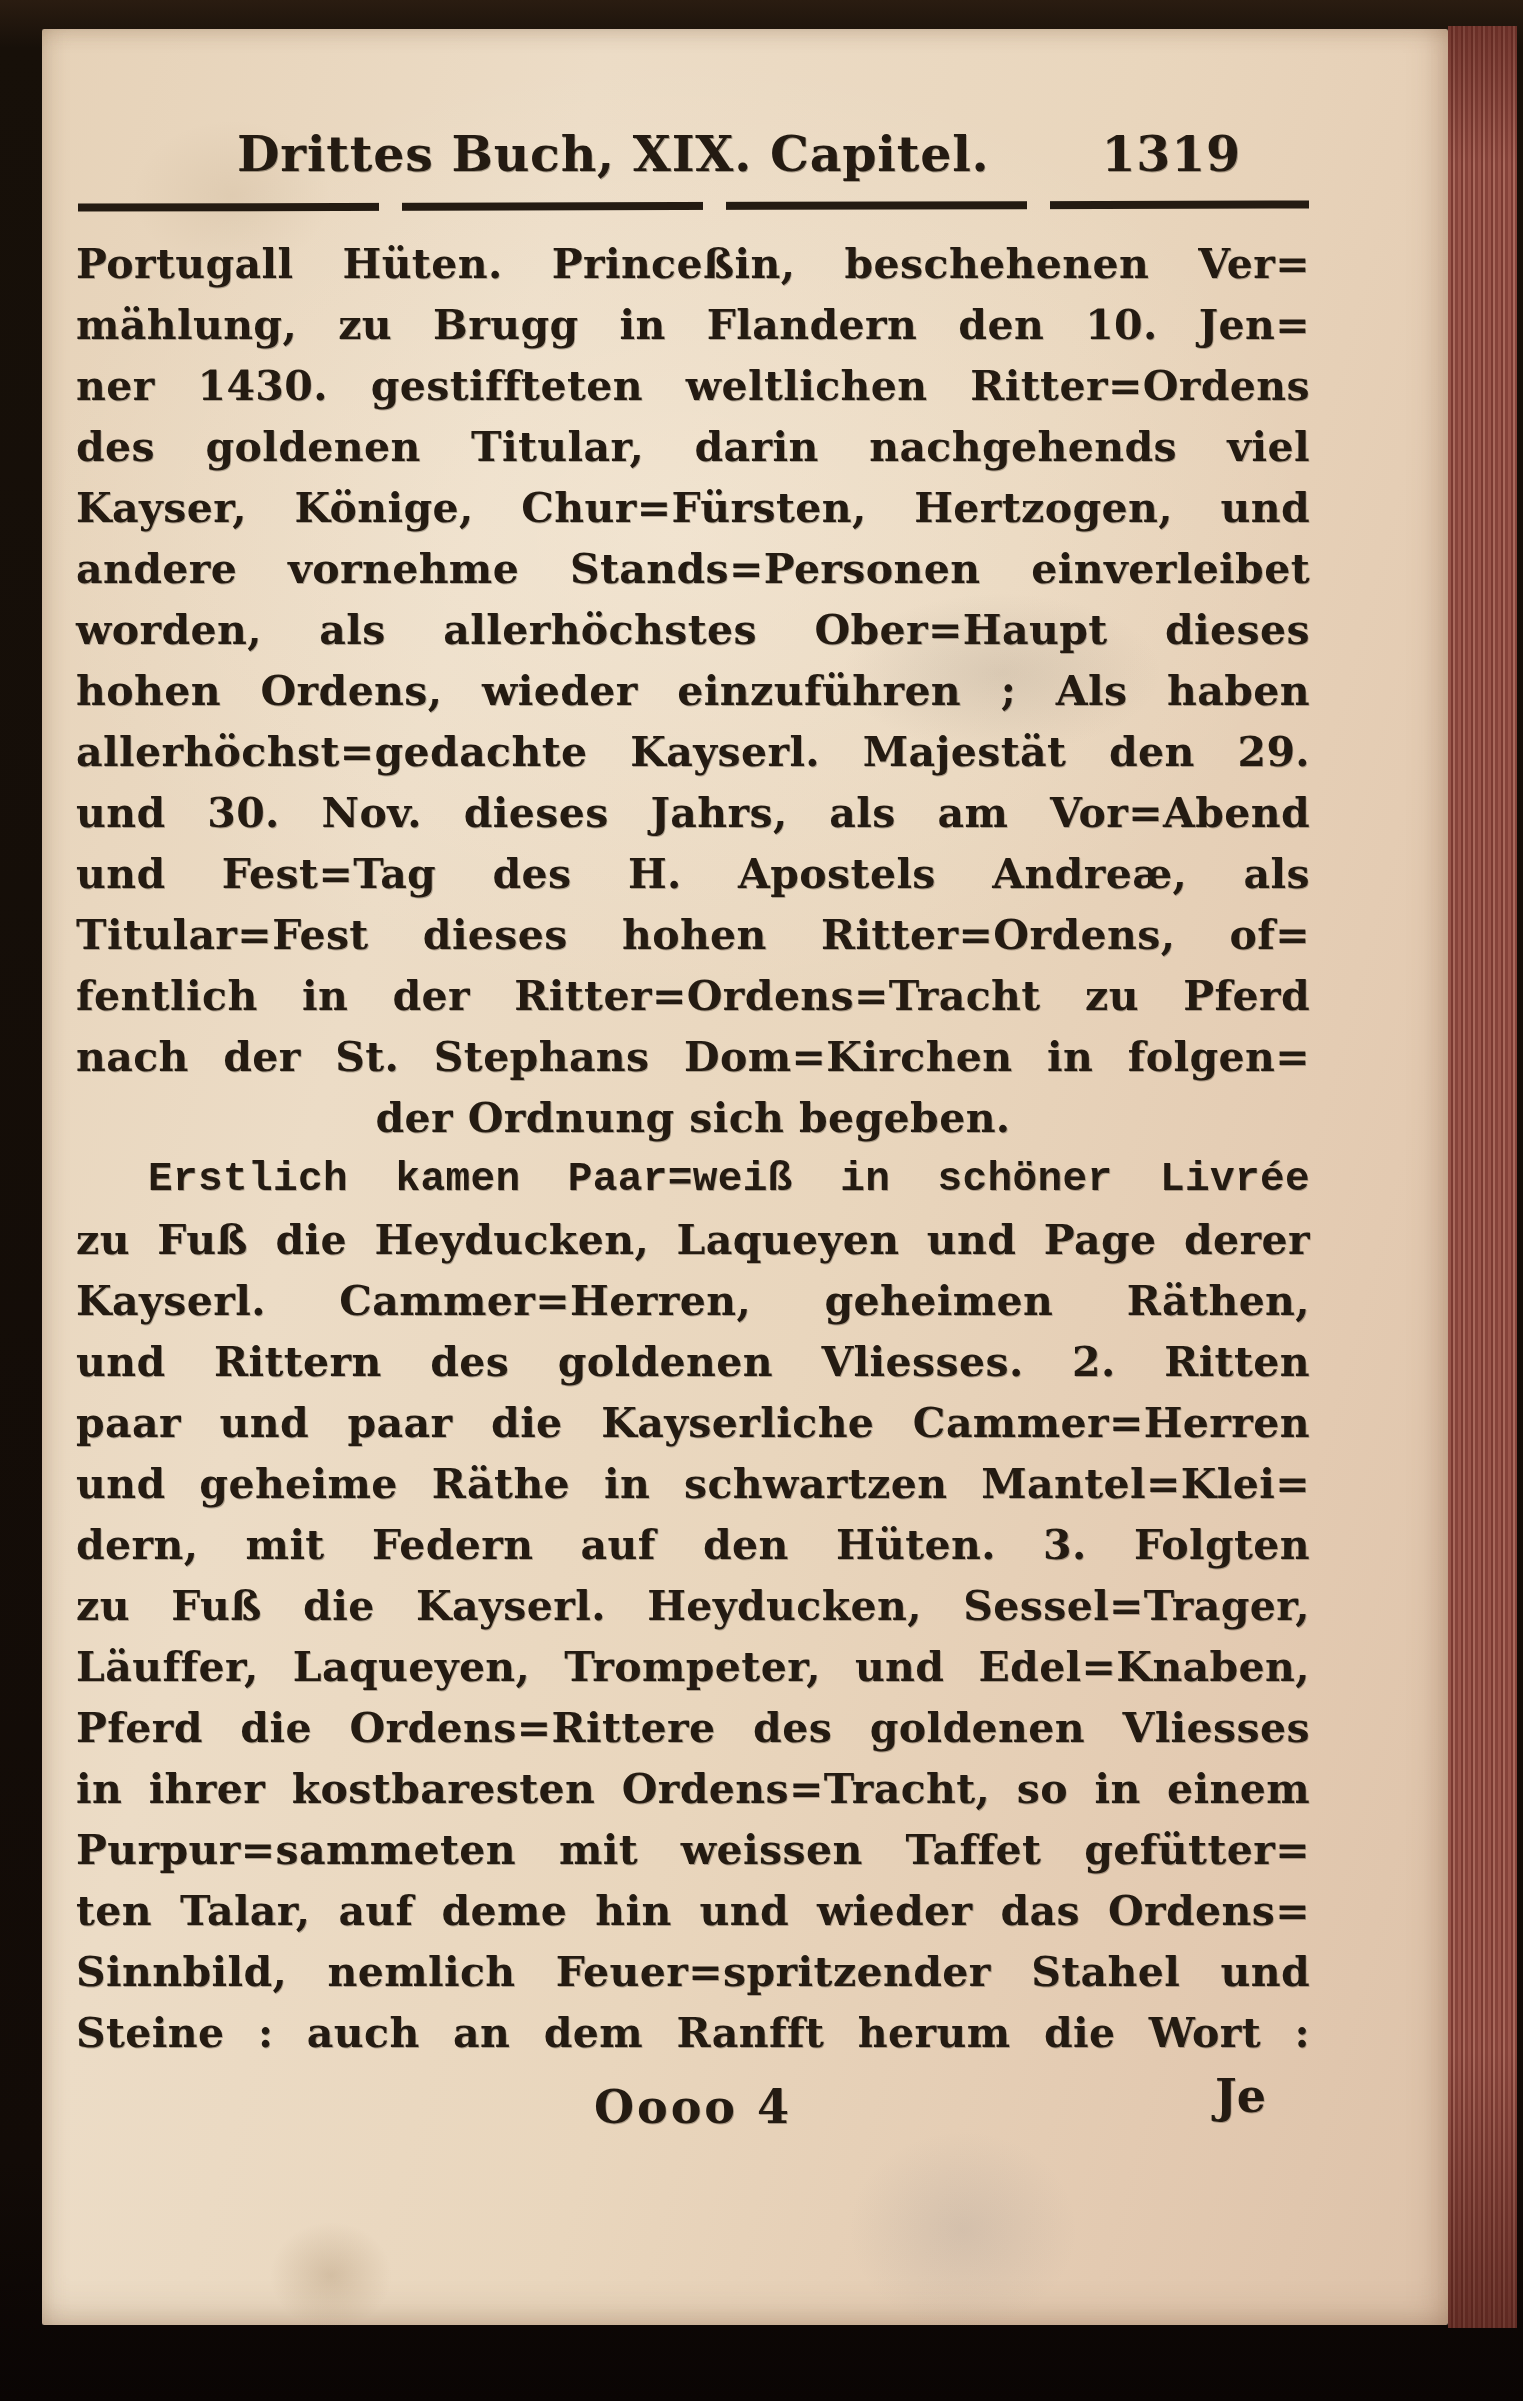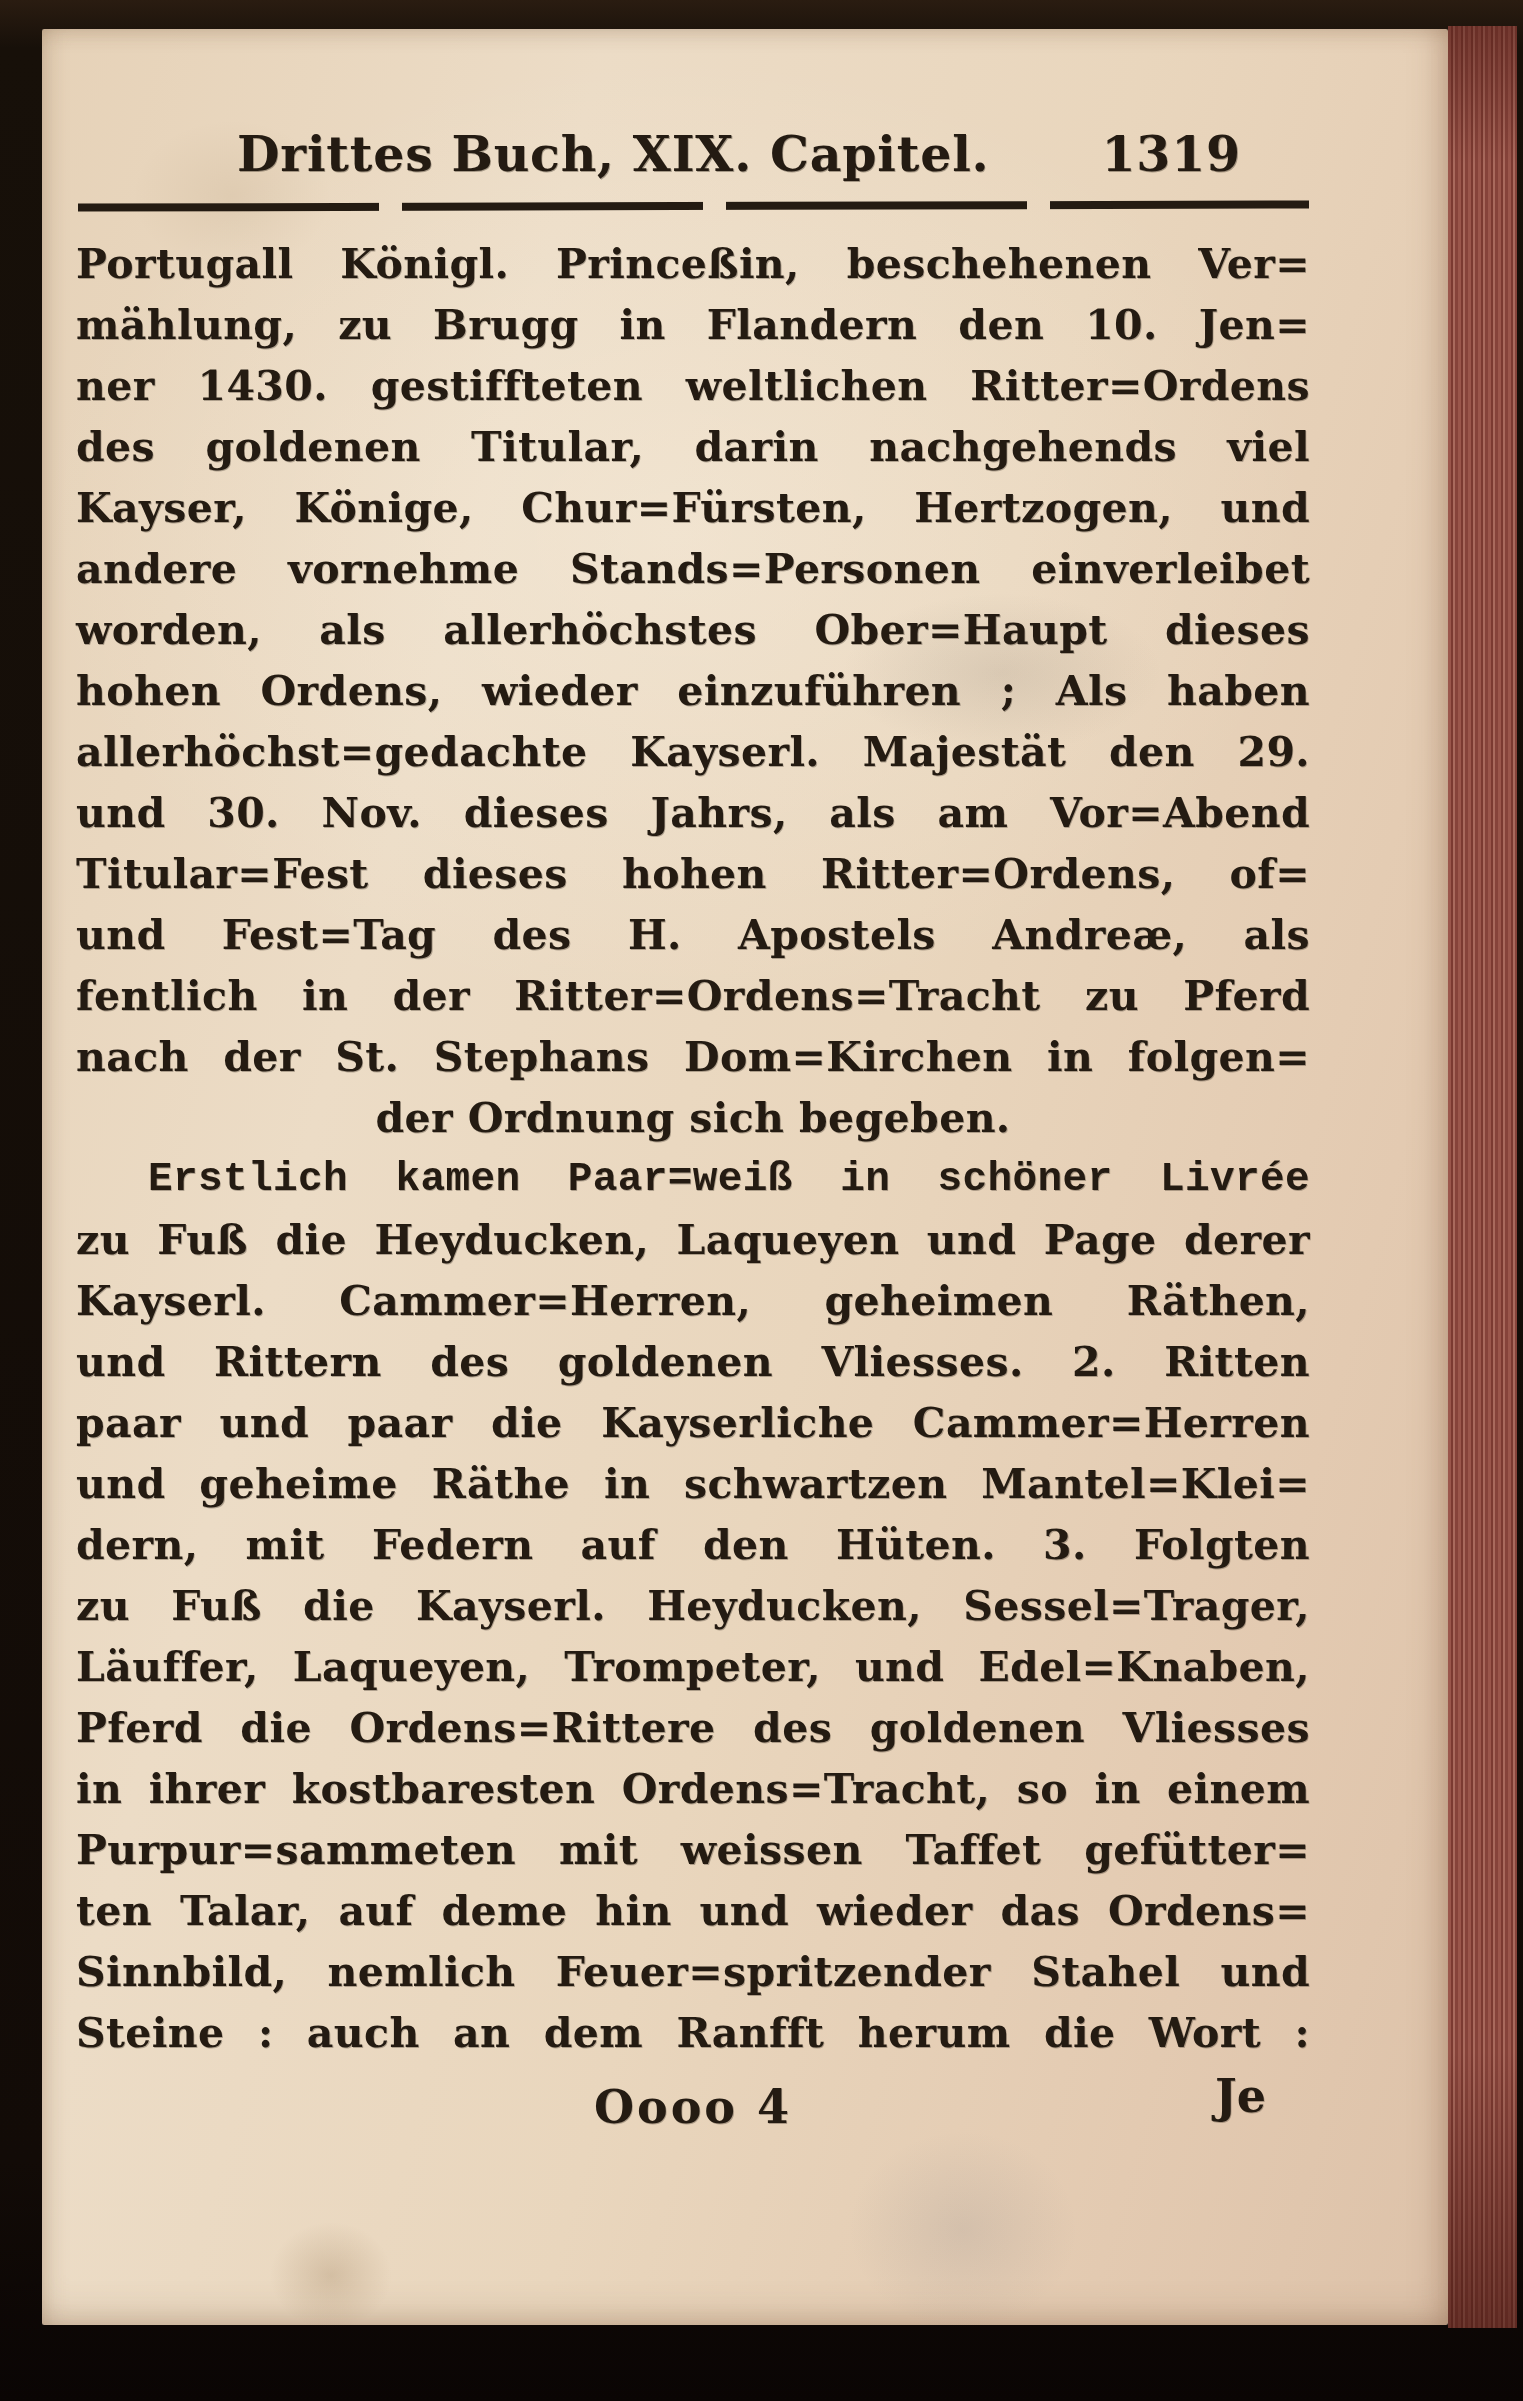--- a/index.html
+++ b/index.html
@@ -113,32 +113,32 @@
   <div class="content">
 
     <div class="running-head">
       <span>Drittes Buch, XIX. Capitel.</span>
       <span>1319</span>
     </div>
 
     <div class="head-rule"></div>
 
     <div class="body-text">
-        <div class="line full">Portugall Königl. Princeßin, beschehenen Ver=</div>
+        <div class="line full">Portugall Hüten. Princeßin, beschehenen Ver=</div>
         <div class="line full">mählung, zu Brugg in Flandern den 10. Jen=</div>
         <div class="line full">ner 1430. gestiffteten weltlichen Ritter=Ordens</div>
         <div class="line full">des goldenen Titular, darin nachgehends viel</div>
         <div class="line full">Kayser, Könige, Chur=Fürsten, Hertzogen, und</div>
         <div class="line full">andere vornehme Stands=Personen einverleibet</div>
         <div class="line full">worden, als allerhöchstes Ober=Haupt dieses</div>
         <div class="line full">hohen Ordens, wieder einzuführen ; Als haben</div>
         <div class="line full">allerhöchst=gedachte Kayserl. Majestät den 29.</div>
         <div class="line full">und 30. Nov. dieses Jahrs, als am Vor=Abend</div>
+        <div class="line full">und Fest=Tag des H. Apostels Andreæ, als</div>
         <div class="line full">Titular=Fest dieses hohen Ritter=Ordens, of=</div>
-        <div class="line full">und Fest=Tag des H. Apostels Andreæ, als</div>
         <div class="line full">fentlich in der Ritter=Ordens=Tracht zu Pferd</div>
         <div class="line full">nach der St. Stephans Dom=Kirchen in folgen=</div>
         <div class="line short">der Ordnung sich begeben.</div>
         <div class="line full indent">Erstlich kamen Paar=weiß in schöner Livrée</div>
         <div class="line full">zu Fuß die Heyducken, Laqueyen und Page derer</div>
         <div class="line full">Kayserl. Cammer=Herren, geheimen Räthen,</div>
         <div class="line full">und Rittern des goldenen Vliesses.  2. Ritten</div>
         <div class="line full">paar und paar die Kayserliche Cammer=Herren</div>
         <div class="line full">und geheime Räthe in schwartzen Mantel=Klei=</div>
         <div class="line full">dern, mit Federn auf den Hüten.  3. Folgten</div>

